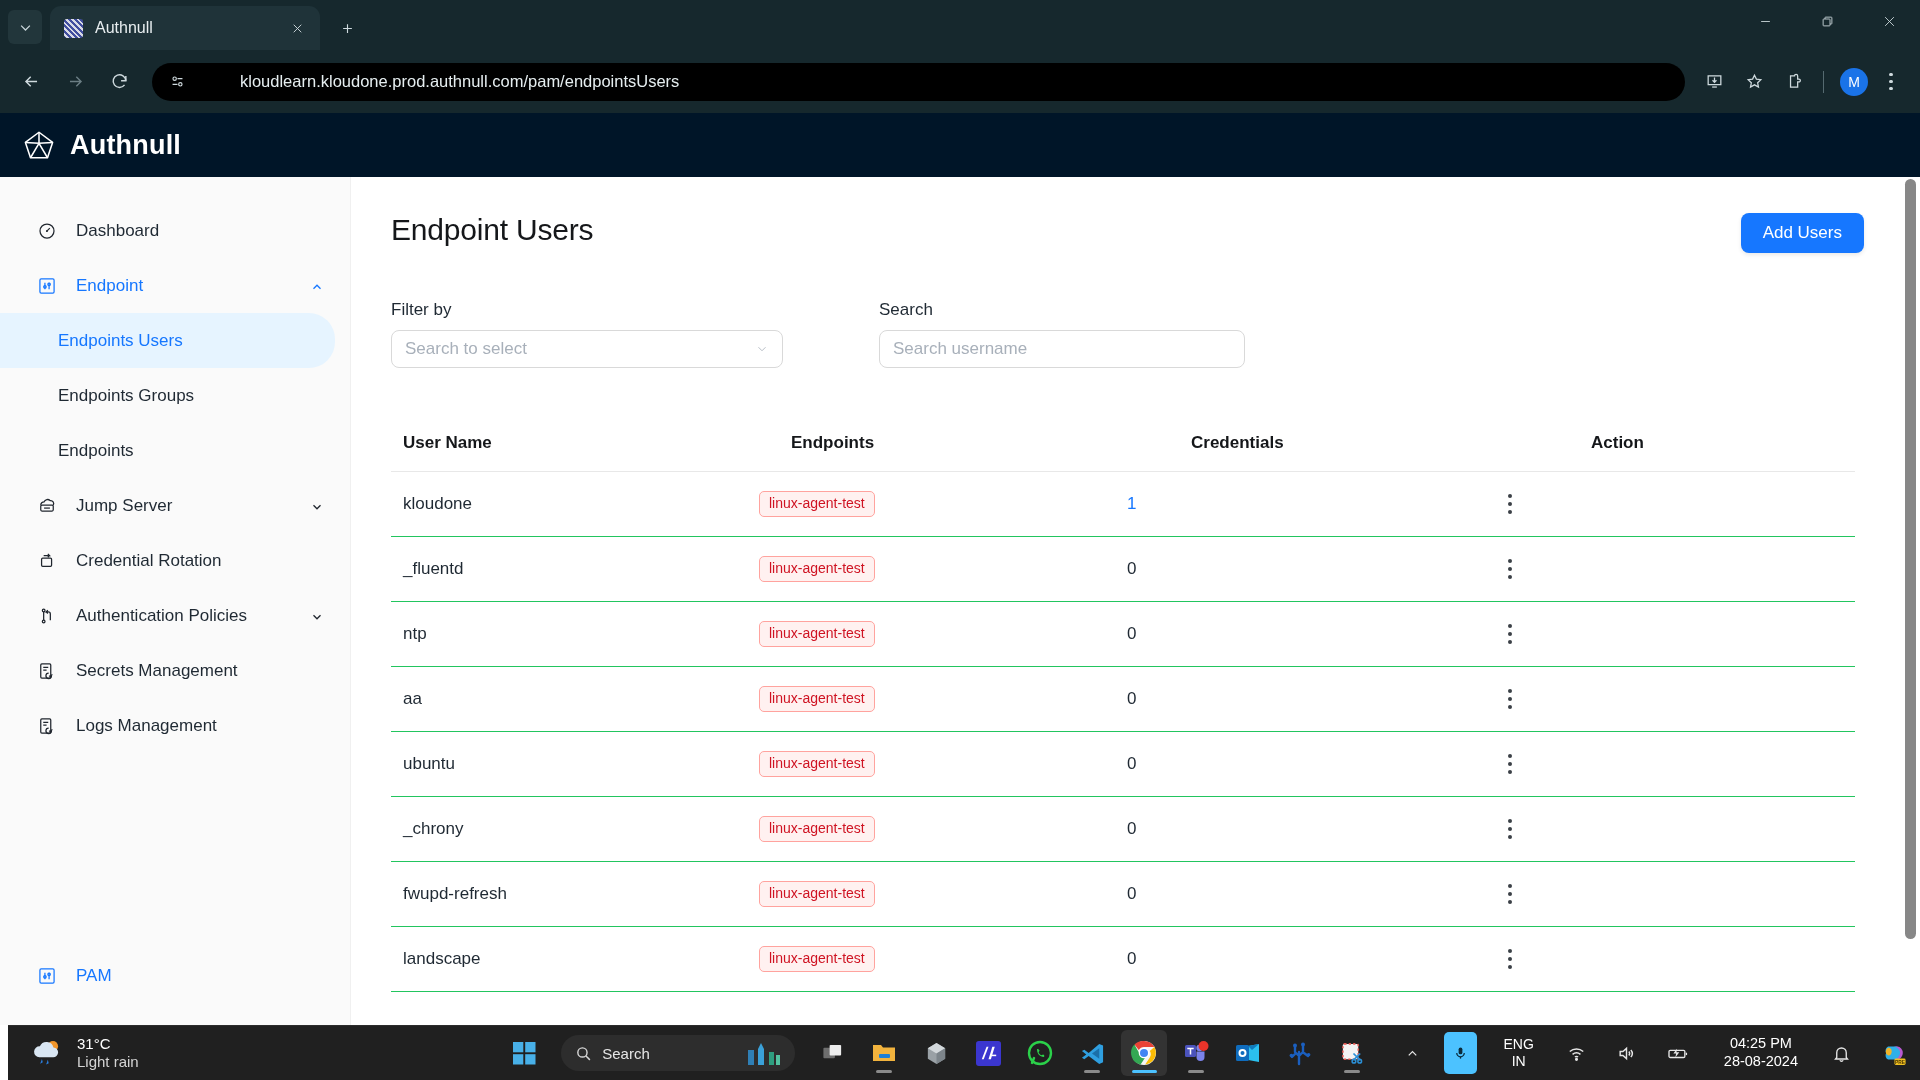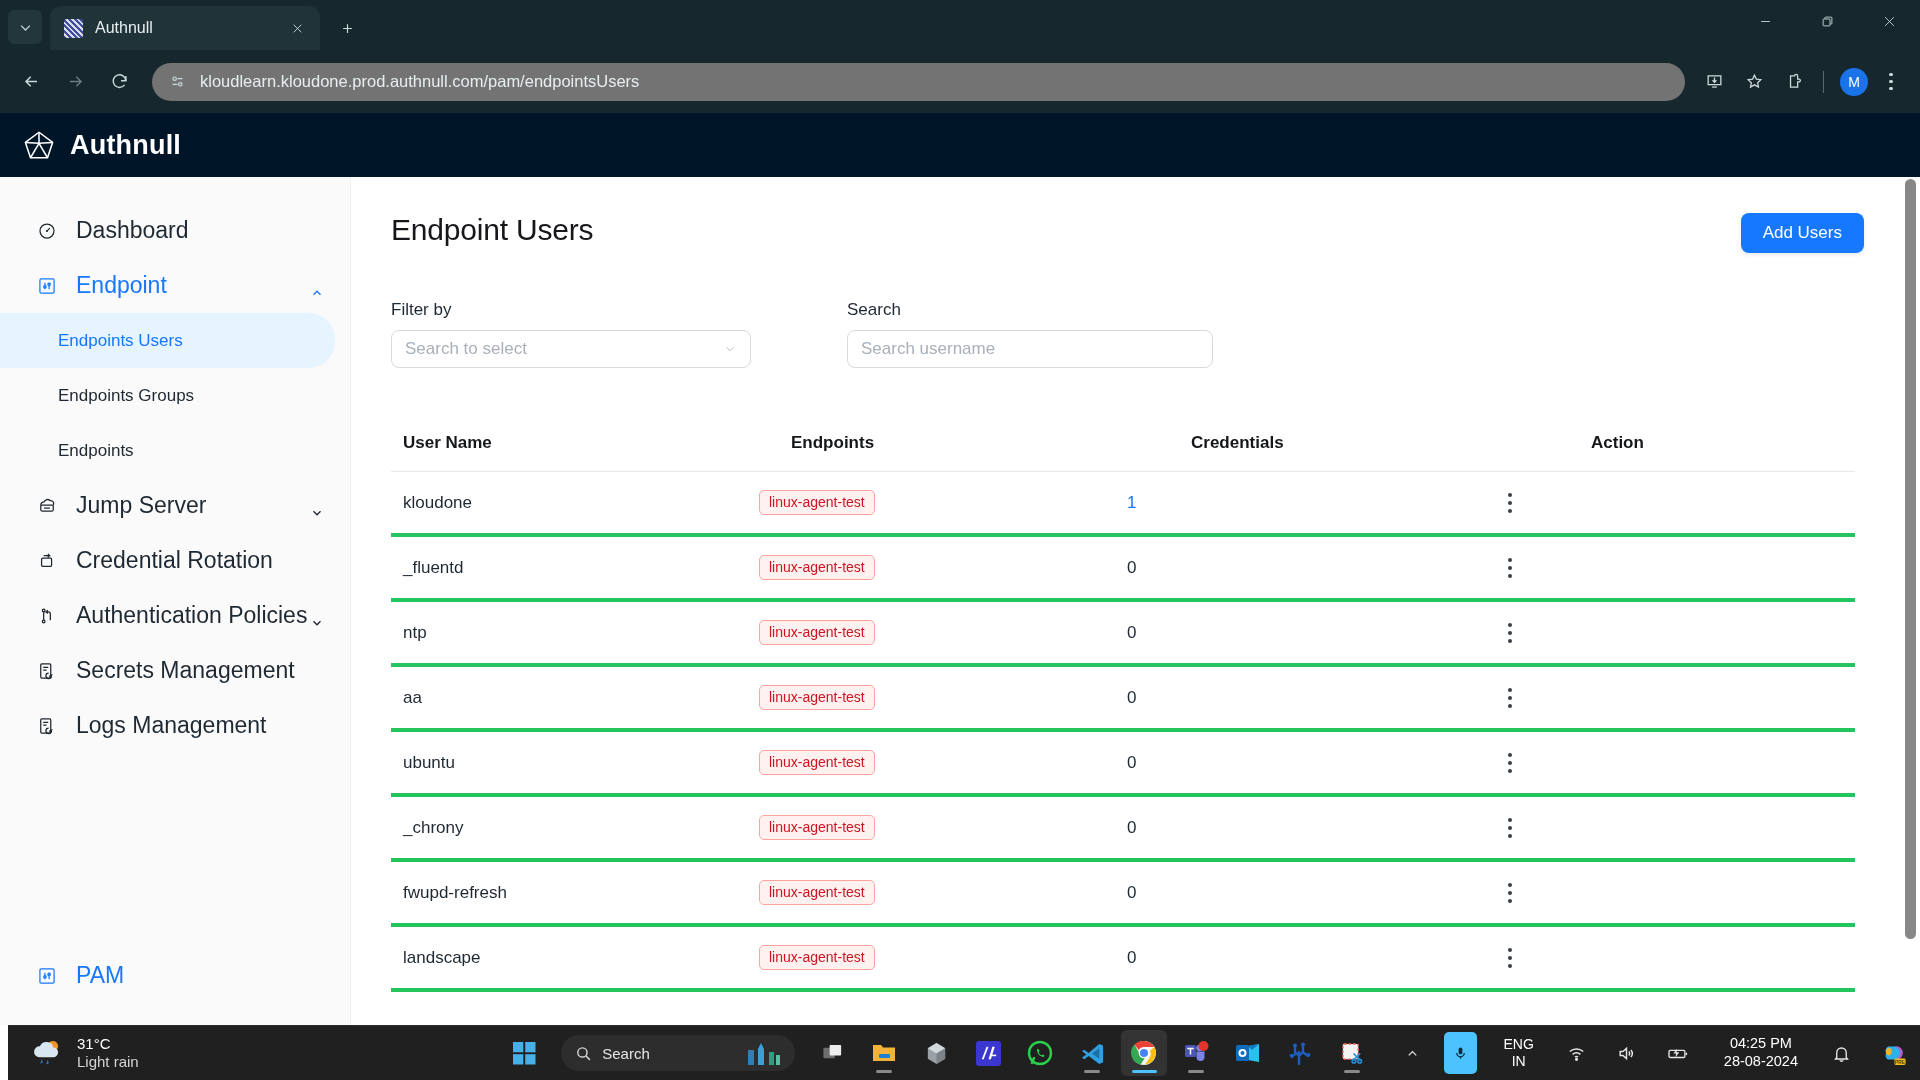--- a/index.html
+++ b/index.html
@@ -45,22 +45,22 @@
   .wincontrols { position:absolute; right:0; top:0; display:flex; }
   .wc { width:62px; height:42px; display:flex; align-items:center; justify-content:center; }
   .wc svg { stroke:#cfdade; stroke-width:1.4; fill:none; }
 
   .toolbar { height:63px; display:flex; align-items:center; padding:0 12px; }
   .navbtn { width:38px; height:38px; margin-right:6px; display:flex; align-items:center; justify-content:center; border-radius:50%; }
   .navbtn svg { stroke:#cfdade; stroke-width:1.8; fill:none; }
   .navbtn.disabled svg { stroke:#6b7e84; }
 
   .omnibox {
-    flex:1; height:38px; background:#737373; border-radius:19px;
-    display:flex; align-items:center; padding:0 14px; margin:0 8px; min-width:0;
+    flex:1; height:38px; background:#000000; border-radius:19px;
+    display:flex; align-items:center; padding:0 14px; margin:0 8px; min-width:0;gap:40px;
   }
   .omni-icon { width:22px; height:22px; flex:0 0 22px; display:flex; align-items:center; justify-content:center; margin-right:12px; }
   .omni-icon svg { stroke:#cfdade; stroke-width:1.6; fill:none; }
   .omni-url { color:#e6eef0; font-size:16.5px; white-space:nowrap; overflow:hidden; text-overflow:ellipsis; }
 
   .tb-right { display:flex; align-items:center; }
   .tbbtn { width:38px; height:38px; display:flex; align-items:center; justify-content:center; border-radius:50%; margin-left:2px; }
   .tbbtn svg { stroke:#cfdade; stroke-width:1.6; fill:none; }
   .tb-divider { width:1px; height:22px; background:#556a70; margin:0 10px; }
   .avatar {
@@ -78,21 +78,21 @@
   .brand-logo { width:34px; height:34px; flex:0 0 34px; }
   .brand-name { color:#fff; font-size:27px; font-weight:bold; margin-left:14px; letter-spacing:.2px; }
 
   .body-row { display:flex; height:848px; }
 
   
   .sidebar { width:351px; flex:0 0 351px; background:#fafafa; border-right:1px solid #f0f0f0; position:relative; overflow:hidden; }
   .side-spacer { height:26px; }
   .nav-item {
     height:55px; display:flex; align-items:center; padding-left:36px; position:relative;
-    color:#1f2933; font-size:23px;
+    color:#1f2933; font-size:17px;
   }
   .nav-icon { width:22px; height:22px; flex:0 0 22px; margin-right:18px; display:flex; align-items:center; justify-content:center; }
   .nav-icon svg { fill:none; stroke:#20262e; stroke-width:1.5; }
   .nav-item.active-parent { color:#1677ff; }
   .nav-item.active-parent .nav-icon svg { stroke:#1677ff; }
   .chev { position:absolute; right:26px; width:14px; height:14px; }
   .chev svg { stroke:#20262e; stroke-width:2.2; fill:none; }
   .nav-item.active-parent .chev svg { stroke:#1677ff; }
 
   .subgroup { background:#fafafa; }
@@ -116,30 +116,30 @@
     padding:0 22px; height:40px; font-size:17px; font-family:inherit;
     box-shadow:0 2px 4px rgba(0,0,0,.09); cursor:pointer;
   }
 
   .filters { display:flex; margin-top:47px;gap:28px; }
   .field-label { font-size:17px; color:#1f2933; margin-bottom:10px; }
   .field-select, .field-input {
     height:38px; border:1px solid #d9d9d9; border-radius:8px;
     display:flex; align-items:center; padding:0 13px; background:#fff;
   }
-  .field-select { width:360px; }
+  .field-select { width:392px; }
   .field-input { width:366px; }
   .ph { color:#a8b0ba; font-size:17px; }
   .sel-arrow { margin-left:auto; width:14px; height:14px; }
   .sel-arrow svg { stroke:#b6bcc4; stroke-width:1.7; fill:none; }
   .filter-gap { width:40px; }
 
   
   .table { margin-top:47px; width:1464px; }
-  .trow { display:flex; align-items:center; border-bottom:4px solid #22c55e; }
+  .trow { display:flex; align-items:center; border-bottom:1px solid #22c55e; }
   .thead .trow { height:57px; border-bottom:1px solid #e8e8e8;gap:32px; }
   .th { font-size:17px; color:#15171a; font-weight:bold; }
   .tbody .trow { height:65px; }
   .td { font-size:17px; color:#1f2933; }
   .c1 { width:368px; flex:0 0 368px; padding-left:12px; }
   .c2 { width:368px; flex:0 0 368px; }
   .c3 { width:368px; flex:0 0 368px; }
   .c4 { flex:1; }
   .tag {
     display:inline-block; border:1px solid #ffa39e; background:#fff1f0;

